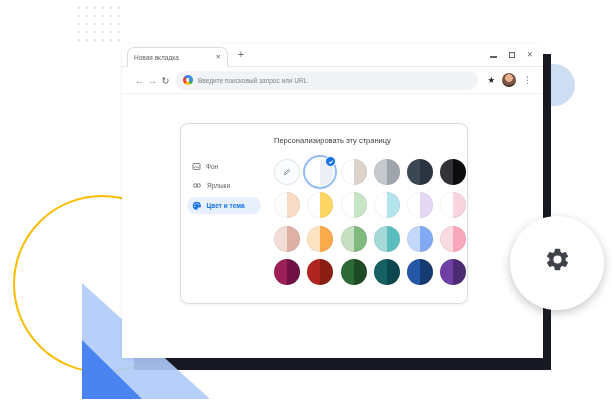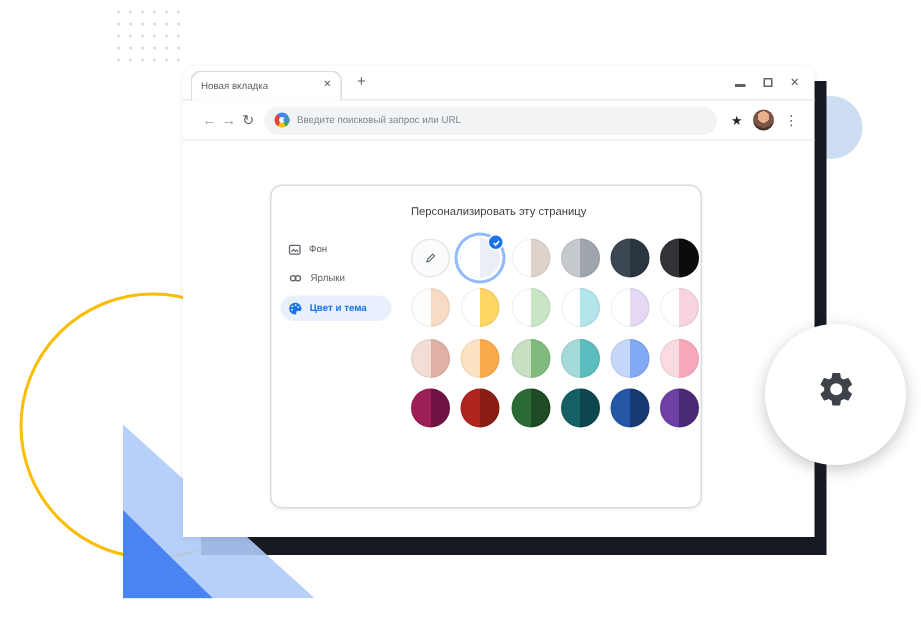--- a/index.html
+++ b/index.html
@@ -50,21 +50,21 @@
   .g-logo::before{content:"";position:absolute;inset:2.6px;background:#f1f3f4;border-radius:50%;}
   .g-logo::after{content:"";position:absolute;right:0;top:4.2px;width:4.5px;height:1.8px;background:#4285f4;}
   .omni-text{font-size:6.5px;color:#80868b;white-space:nowrap;}
   .tb-right{margin-left:auto;display:flex;align-items:center;gap:7px;}
   .star{font-size:8.5px;color:#202124;line-height:1;}
   .avatar{width:14px;height:14px;border-radius:50%;
     background:radial-gradient(circle at 50% 36%,#e8b08c 0 33%,#7a5444 34% 62%,#463129 63%);}
   .kebab{font-size:9px;color:#5f6368;line-height:1;}
 
   
-  .dialog{position:absolute;left:58px;top:79px;width:288px;height:216px;background:#fff;
+  .dialog{position:absolute;left:58px;top:79px;width:288px;height:181px;background:#fff;
     border:1px solid #dadce0;border-radius:8px;box-sizing:border-box;
     box-shadow:0 1px 3px rgba(60,64,67,.08);}
   .dlg-title{position:absolute;left:93px;top:12px;font-size:7.5px;color:#3c4043;}
   .dlg-nav{position:absolute;left:6px;top:33px;width:74px;}
   .nav-item{height:19px;display:flex;align-items:center;gap:5px;padding:0 5px;color:#5f6368;}
   .nav-item .lbl{font-size:6.5px;white-space:nowrap;}
   .nav-item.selected{height:17px;margin-top:2px;background:#e8f0fe;border-radius:8.5px;color:#1a73e8;}
   .nav-item.selected .lbl{font-weight:bold;}
   .swatch-grid{position:absolute;left:93px;top:35px;display:grid;
     grid-template-columns:repeat(6,26px);grid-auto-rows:26px;gap:7.3px;}

